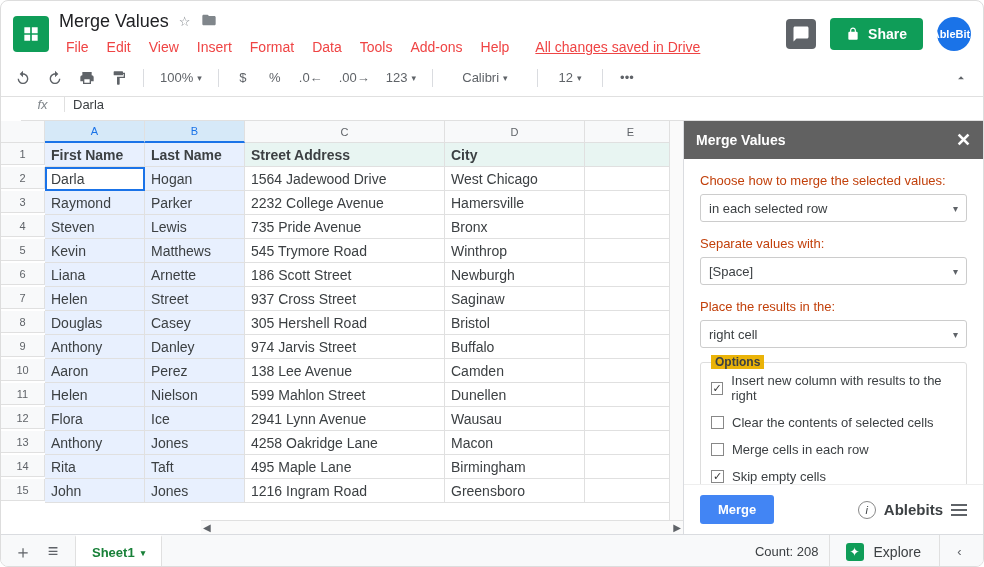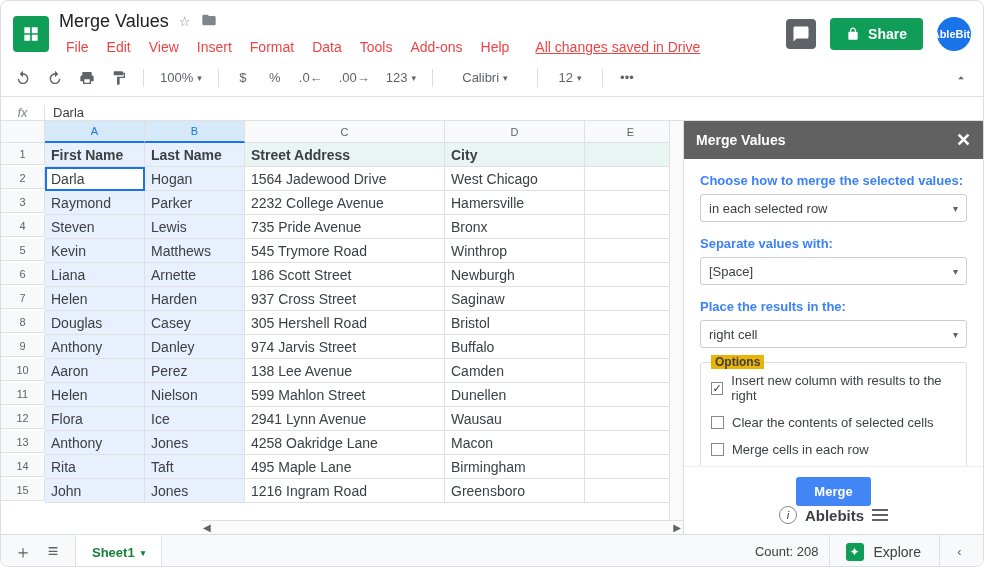--- a/index.html
+++ b/index.html
@@ -21,21 +21,21 @@
   .share-btn { background: #0f9d58; color: #fff; padding: 8px 16px; border-radius: 4px; display: flex; align-items: center; gap: 8px; font-weight: 600; font-size: 14px; cursor: pointer;}
   .avatar { width: 34px; height: 34px; border-radius: 50%; background: #1a73e8; color: #fff; display: flex; align-items: center; justify-content: center; font-size: 11px; font-weight: bold;}
   
   
   .toolbar { display: flex; align-items: center; gap: 8px; padding: 4px 10px; border-bottom: 1px solid #e0e0e0; height: 38px; }
   .tool-sep { width: 1px; height: 18px; background: #dadce0; margin: 0 4px; }
   .tool-btn { padding: 4px; min-width: 24px; height: 24px; display: flex; align-items: center; justify-content: center; color: #5f6368; cursor: pointer; border-radius: 2px; font-size: 13px;}
   .tool-btn.dropdown::after { content: "▾"; font-size: 9px; margin-left: 4px; color: #5f6368; }
   
   
-  .formula-bar { display: flex; align-items: flex-end; border-bottom: 1px solid #e0e0e0; height: 24px; font-size: 13px;}
+  .formula-bar { display: flex; align-items: flex-start; border-bottom: 1px solid #e0e0e0; height: 24px; font-size: 13px; margin-left: 20px;}
   .fx { width: 44px; text-align: center; border-right: 1px solid #e0e0e0; color: #80868b; font-style: italic; }
   .formula-input { flex: 1; padding: 0 8px; }
   
   
   .main { display: flex; height: 413px; position: relative; }
   .grid-area { flex: 1; overflow: hidden; position: relative; }
   
   
   .grid { display: grid; grid-template-columns: 44px 100px 100px 200px 140px 92px; }
   .colhead, .rowhead, .corner { background: #f8f9fa; border-right: 1px solid #e0e0e0; border-bottom: 1px solid #e0e0e0; font-size: 11px; color: #5f6368; display: flex; align-items: center; justify-content: center; height: 22px; }
@@ -48,28 +48,28 @@
   .corner { }
   
   .hscroll { position: absolute; bottom: 0; left: 200px; right: 0; height: 14px; border-top: 1px solid #e0e0e0; background: #fafafa; display:flex; align-items:center; gap:4px; padding: 0 2px;}
   .hscroll .arrow { font-size: 10px; color: #5f6368; cursor:pointer;}
   .vscroll { position: absolute; top: 0; right: 0; bottom: 14px; width: 14px; border-left: 1px solid #e0e0e0; background: #fafafa;}
   
   
   .sidebar { width: 300px; border-left: 1px solid #dadce0; background: #fff; display: flex; flex-direction: column;}
   .sidebar-head { background: #616161; color: #fff; display: flex; align-items: center; justify-content: space-between; padding: 8px 12px; font-size: 14px; font-weight: bold; height: 38px;}
   .sidebar-body { padding: 14px 16px 0 16px; flex: 1; overflow: hidden; font-size: 13px;}
-  .sb-label { margin-bottom: 6px; color: #3b82f6; font-weight: bold;}
+  .sb-label { margin-bottom: 6px; color: #c2410c;}
   .sb-select { width: 100%; border: 1px solid #ccc; border-radius: 3px; height: 28px; padding: 4px 8px; font-size: 13px; margin-bottom: 14px; display: flex; justify-content: space-between; align-items: center; background: #fff; cursor: pointer;}
   .sb-select::after { content: "▾"; font-size: 10px; color: #5f6368;}
   .sb-fieldset { border: 1px solid #ddd; border-radius: 3px; padding: 10px 10px 0 10px; position: relative; margin-top: 4px;}
   .sb-fieldset .legend { position: absolute; top: -8px; left: 10px; background: #eab308; padding: 0 4px; font-weight: bold; font-size: 12px;}
   .sb-check { display: flex; align-items: center; gap: 8px; margin-bottom: 12px; font-size: 13px;}
   .sb-checkbox { width: 13px; height: 13px; border: 1px solid #888; display: flex; align-items: center; justify-content: center; font-size: 11px; color: #333;}
-  .sb-footer { display: flex; align-items: center; justify-content: space-between; padding: 10px 16px; border-top: 1px solid #eee; flex-direction: column;}
+  .sb-footer { display: flex; align-items: center; justify-content: space-between; padding: 10px 16px; border-top: 1px solid #eee;}
   .merge-btn { background: #4285f4; color: #fff; padding: 7px 18px; border-radius: 3px; font-weight: 600; cursor: pointer; font-size: 13px;}
   .ablebits { display: flex; align-items: center; gap: 8px; font-weight: bold; color: #3c4043; font-size: 15px;}
   .ablebits .info { width:18px; height:18px; border:1.5px solid #888; border-radius:50%; display:flex; align-items:center; justify-content:center; font-size:11px; font-weight:normal; font-style:italic;}
   .hamburger { width: 16px; display:flex; flex-direction:column; gap:3px; cursor:pointer;}
   .hamburger span { height:2px; background:#5f6368;}
   
   
   .bottombar { display: flex; align-items: center; height: 34px; border-top: 1px solid #dadce0; background: #f8f9fa;}
   .sheet-tabs-left { display: flex; align-items: center; gap: 2px; padding: 0 8px;}
   .sheet-add, .sheet-menu { width: 28px; height: 28px; display:flex; align-items:center; justify-content:center; color:#5f6368; cursor:pointer; font-size: 18px;}
@@ -218,21 +218,21 @@
         <div class="cell">Winthrop</div>
         <div class="cell"></div>
         <div class="rowhead">6</div>
         <div class="cell sel-range">Liana</div>
         <div class="cell sel-range">Arnette</div>
         <div class="cell">186 Scott Street</div>
         <div class="cell">Newburgh</div>
         <div class="cell"></div>
         <div class="rowhead">7</div>
         <div class="cell sel-range">Helen</div>
-        <div class="cell sel-range">Harden</div>
+        <div class="cell sel-range">Street</div>
         <div class="cell">937 Cross Street</div>
         <div class="cell">Saginaw</div>
         <div class="cell"></div>
         <div class="rowhead">8</div>
         <div class="cell sel-range">Douglas</div>
         <div class="cell sel-range">Casey</div>
         <div class="cell">305 Hershell Road</div>
         <div class="cell">Bristol</div>
         <div class="cell"></div>
         <div class="rowhead">9</div>

